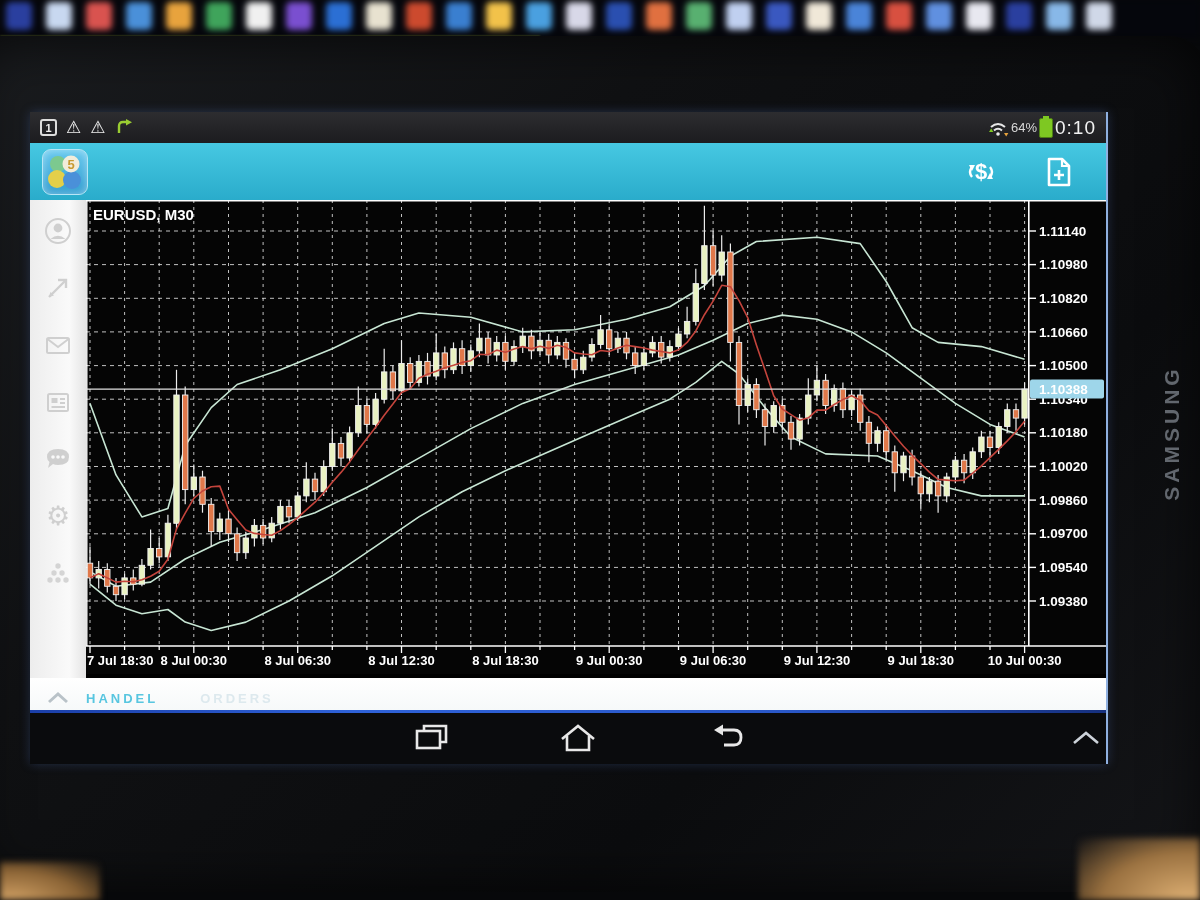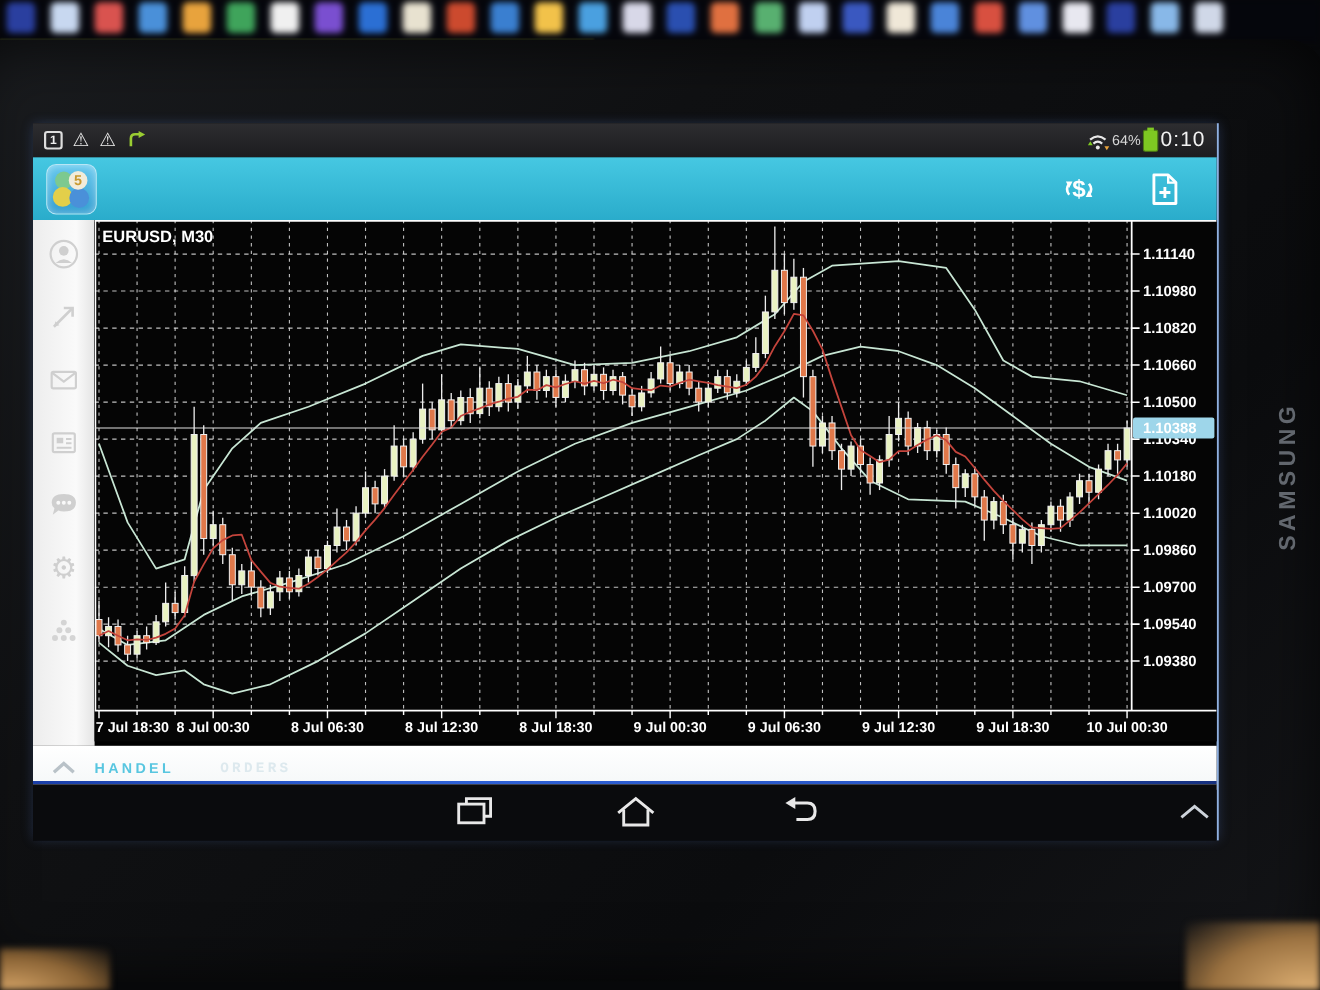--- a/index.html
+++ b/index.html
@@ -49,21 +49,21 @@
   .side-ic{width:30px;height:30px;opacity:.85;display:flex;align-items:center;justify-content:center;}
   .gear-glyph{font-size:27px;color:#c9c9c9;line-height:1;}
   .chart-region{position:relative;width:1020px;height:474px;background:#050505;}
   .chart-region svg{display:block;}
 
   
   .tabbar{position:absolute;left:0;top:566px;width:100%;height:40px;background:linear-gradient(#ffffff,#f4f7f8);display:flex;align-items:center;}
   .tab-collapse{width:56px;display:flex;justify-content:center;}
   .tab{font-size:13px;font-weight:bold;letter-spacing:3px;margin-right:42px;}
   .tab.active{color:#58c6e0;}
-  .tab.inactive{color:#dde9ee;font-family:Liberation Mono, monospace;}
+  .tab.inactive{color:#dde9ee;}
 
   .screen-blue-edge{position:absolute;left:0;top:598px;width:100%;height:3px;background:linear-gradient(90deg,#1b3fa8,#2f62d8 30%,#2a58c8 70%,#16307e);}
 
   
   .navstrip{position:absolute;left:0;top:601px;width:100%;height:51px;background:#0a0b0d;}
   .nav-ic{position:absolute;top:9px;width:40px;height:32px;}
   .nav-chevron{position:absolute;top:14px;width:36px;height:22px;}
 </style>
 </head>
 <body>

